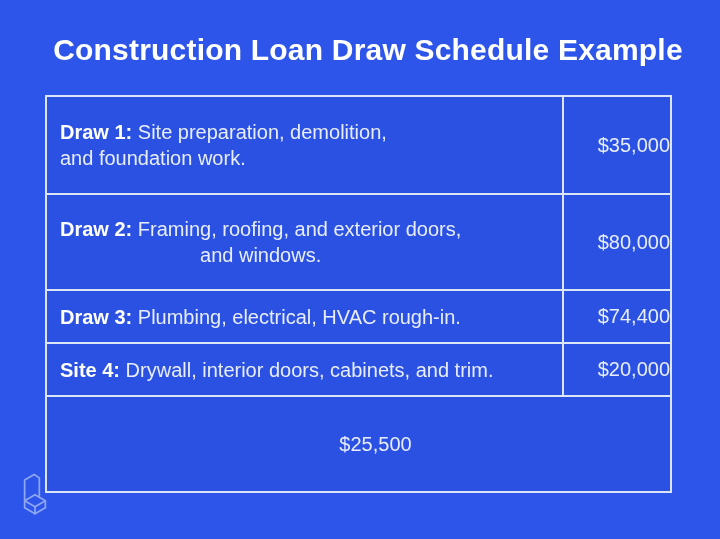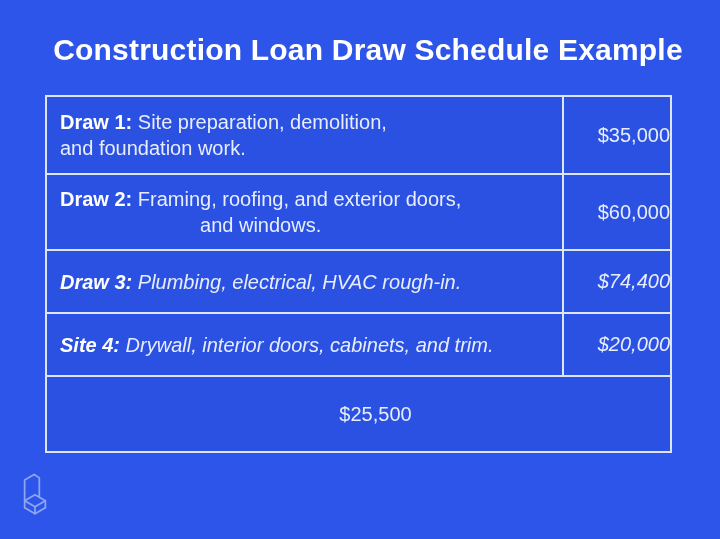--- a/index.html
+++ b/index.html
@@ -34,22 +34,22 @@
     position:absolute;
     left:45px;top:95px;
     width:627px;
     border:2px solid var(--table-border);
   }
   .row{
     display:flex;
     background:var(--cell-background);
   }
   .row + .row{border-top:2px solid var(--table-border);text-align:center;}
-  .row.tall{height:76px;}
-  .row.short{height:63px;font-style:italic;}
+  .row.tall{height:96px;}
+  .row.short{height:53px;}
   .cell-desc{
     width:518px;
     border-right:2px solid var(--table-border);
     display:flex;
     align-items:center;
     padding:0 14px 0 13px;
   }
   .cell-desc p{
     font-size:20px;
     line-height:26px;
@@ -91,21 +91,21 @@
 and foundation work.</span></p>
       </div>
       <div class="cell-amount">$35,000</div>
     </div>
 
     <div class="row tall">
       <div class="cell-desc">
         <p><b>Draw 2:</b><span class="desc-text"> Framing, roofing, and exterior doors,
 and windows.</span></p>
       </div>
-      <div class="cell-amount">$60,000</div>
+      <div class="cell-amount">$80,000</div>
     </div>
 
     <div class="row short">
       <div class="cell-desc">
         <p><b>Draw 3:</b><span class="desc-text"> Plumbing, electrical, HVAC rough-in.</span></p>
       </div>
       <div class="cell-amount">$74,400</div>
     </div>
 
     <div class="row short">

